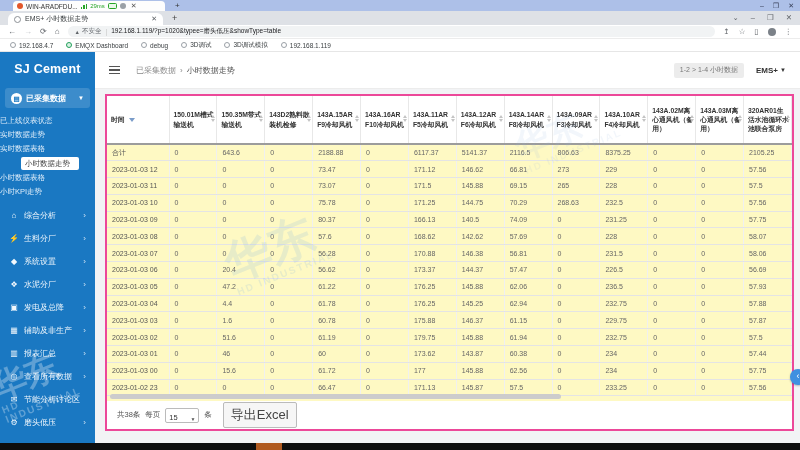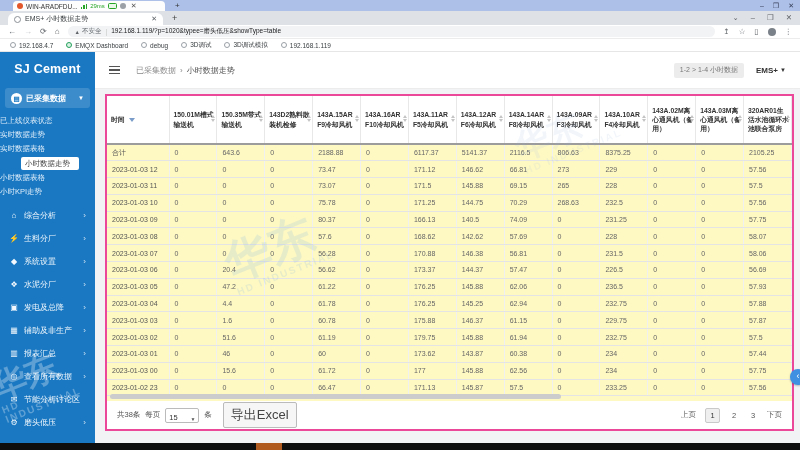--- a/index.html
+++ b/index.html
@@ -606,27 +606,20 @@
       </div>
     <div class="card-footer">
       <span>共38条</span>
       <span>每页</span>
       <span class="pp-select">
         <span>15</span>
         <span class="car">▼</span>
       </span>
       <span>条</span>
       <span class="export-btn">导出Excel</span>
-      <span class="pager" id="pager">
-          <span class="pg">上页</span>
-          <span class="pg cur">1</span>
-          <span class="pg">2</span>
-          <span class="pg">3</span>
-          <span class="pg">下页</span>
-        </span>
     </div>
   </div>
 
   <div class="wm wm2">
       <span class="cn">华东</span>
       <span class="en">HD INDUSTRIAL</span>
     </div>
   <div class="wm wm3">
       <span class="cn">华东</span>
       <span class="en">HD INDUSTRIAL</span>

